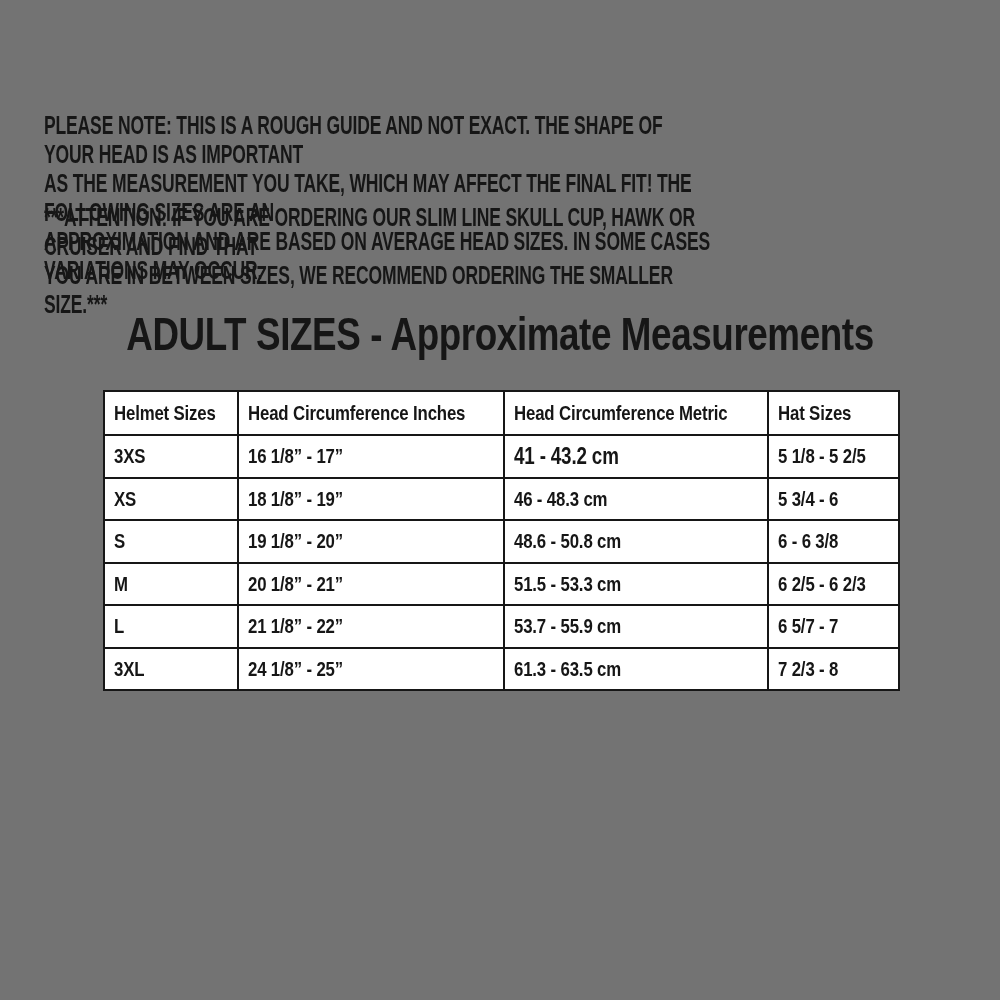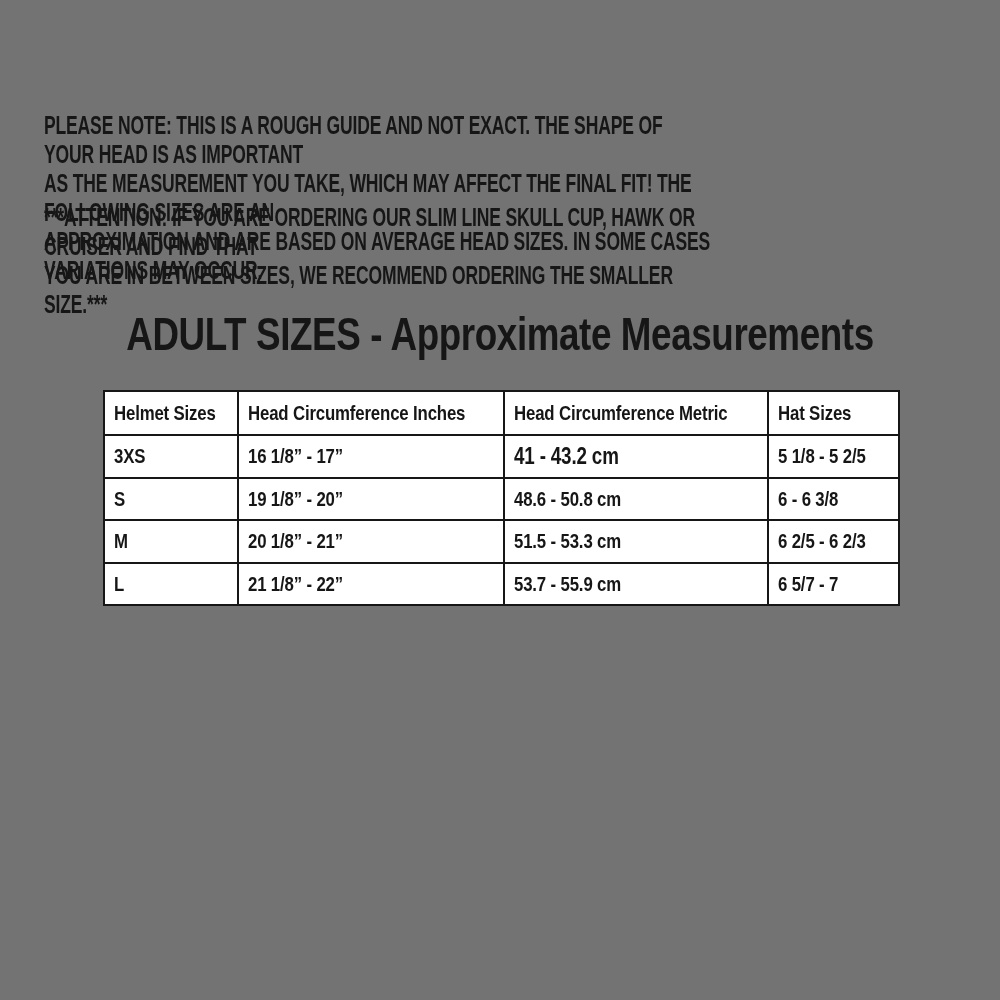--- a/index.html
+++ b/index.html
@@ -114,34 +114,46 @@
         </tr>
       </thead>
       <tbody>
         <tr>
           <td><span class="ct">3XS</span></td>
           <td><span class="ct">16 1/8” - 17”</span></td>
           <td class="metric"><span class="ct">41 - 43.2 cm</span></td>
           <td><span class="ct">5 1/8 - 5 2/5</span></td>
         </tr>
         <tr>
+          <td><span class="ct">XS</span></td>
+          <td><span class="ct">18 1/8” - 19”</span></td>
+          <td class="metric"><span class="ct">46 - 48.3 cm</span></td>
+          <td><span class="ct">5 3/4 - 6</span></td>
+        </tr>
+        <tr>
           <td><span class="ct">S</span></td>
           <td><span class="ct">19 1/8” - 20”</span></td>
           <td class="metric"><span class="ct">48.6 - 50.8 cm</span></td>
           <td><span class="ct">6 - 6 3/8</span></td>
         </tr>
         <tr>
           <td><span class="ct">M</span></td>
           <td><span class="ct">20 1/8” - 21”</span></td>
           <td class="metric"><span class="ct">51.5 - 53.3 cm</span></td>
           <td><span class="ct">6 2/5 - 6 2/3</span></td>
         </tr>
         <tr>
           <td><span class="ct">L</span></td>
           <td><span class="ct">21 1/8” - 22”</span></td>
           <td class="metric"><span class="ct">53.7 - 55.9 cm</span></td>
           <td><span class="ct">6 5/7 - 7</span></td>
         </tr>
+        <tr>
+          <td><span class="ct">3XL</span></td>
+          <td><span class="ct">24 1/8” - 25”</span></td>
+          <td class="metric"><span class="ct">61.3 - 63.5 cm</span></td>
+          <td><span class="ct">7 2/3 - 8</span></td>
+        </tr>
       </tbody>
     </table>
   </div>
 
 </div>
 
 </body></html>

